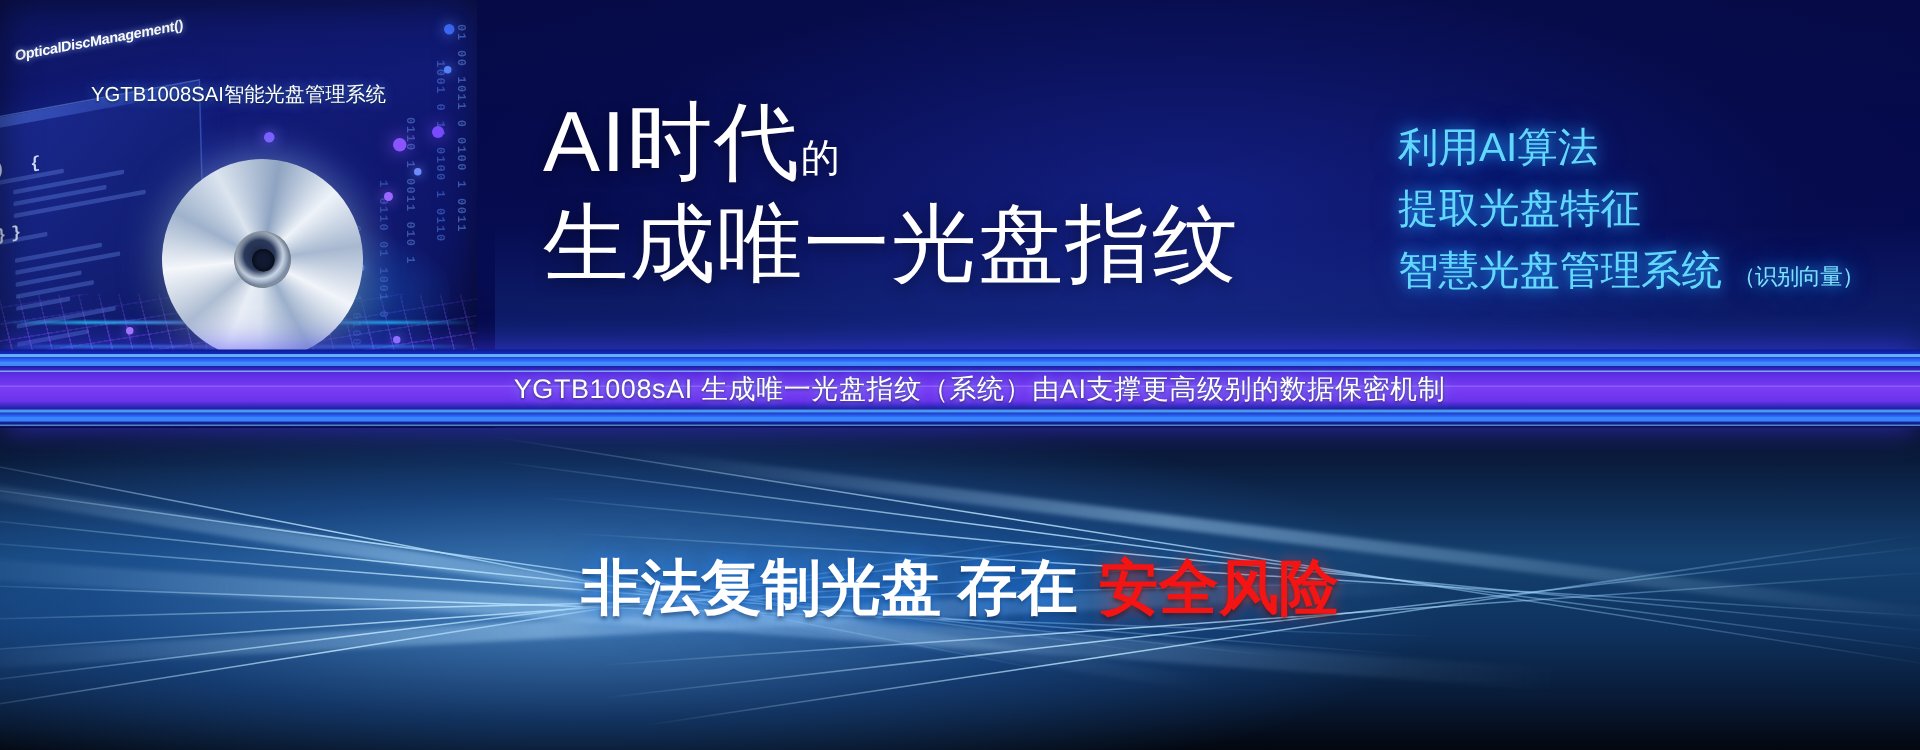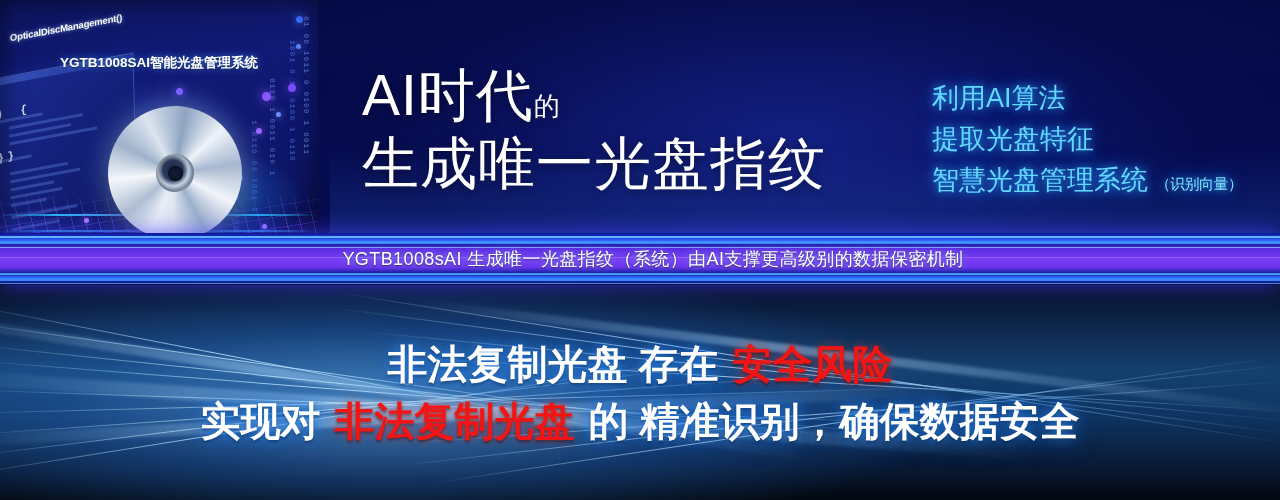--- a/index.html
+++ b/index.html
@@ -125,21 +125,21 @@
   }
 
   .lp-title {
     position:absolute; left:0; top:24px; width:318px; text-align:center;
     font-size:21px; font-weight:bold; color:#ffffff; letter-spacing:0.5px;
     text-shadow:0 0 10px rgba(90,160,255,0.95), 0 1px 2px rgba(0,0,0,0.8);
     z-index:6;
   }
   .lp-sub {
     position:absolute; left:0; top:54px; width:318px; text-align:center;
-    font-size:13.5px; font-weight:bold; color:#ffffff; letter-spacing:0px;
+    font-size:13.5px; font-weight:normal; color:#ffffff; letter-spacing:0px;
     text-shadow:0 0 7px rgba(80,150,255,0.8), 0 1px 2px rgba(0,0,0,0.7);
     z-index:6;
   }
 
   
   #headline { position:absolute; left:362px; top:66px; z-index:7; }
   .hl1 {
     font-size:57px; font-weight:normal; color:#ffffff; line-height:1.02;
     letter-spacing:1px; white-space:nowrap;
     text-shadow:0 2px 10px rgba(0,0,0,0.45);
@@ -323,17 +323,16 @@
     <div class="streak" style="left:330px;top:6px;width:980px;transform:rotate(9deg);"></div>
     <div class="streak" style="left:330px;top:22px;width:980px;transform:rotate(7.5deg);"></div>
     <div class="streak" style="left:360px;top:46px;width:940px;transform:rotate(5.5deg);"></div>
     <div class="streak" style="left:380px;top:70px;width:920px;transform:rotate(3.5deg);"></div>
     <div class="streak" style="left:400px;top:158px;width:900px;transform:rotate(-4deg);"></div>
     <div class="streak" style="left:400px;top:180px;width:900px;transform:rotate(-6.5deg);"></div>
     <div class="streak" style="left:430px;top:198px;width:860px;transform:rotate(-8.5deg);"></div>
 
     <div id="bottomtext">
       <div class="bt"><span>非法复制光盘 存在</span><span class="sp"></span><span class="red">安全风险</span></div>
-      <div class="bt"><span>实现对</span><span class="sp"></span><span class="red">非法复制光盘</span><span class="sp"></span><span>的 精准识别，确保数据安全</span></div>
     </div>
   </div>
 
 </div>
 
 </body></html>

